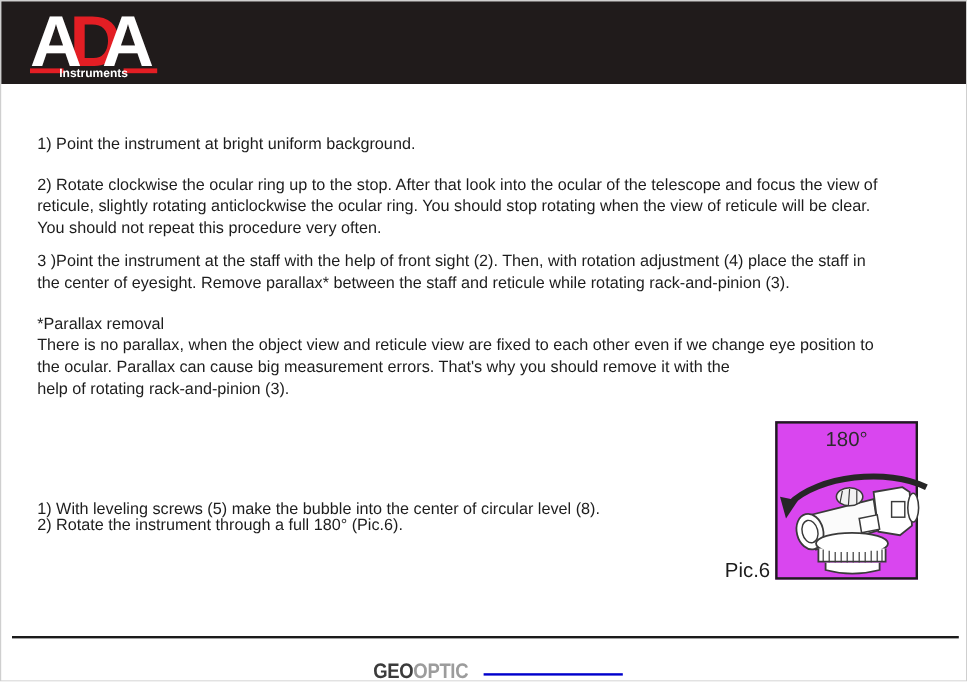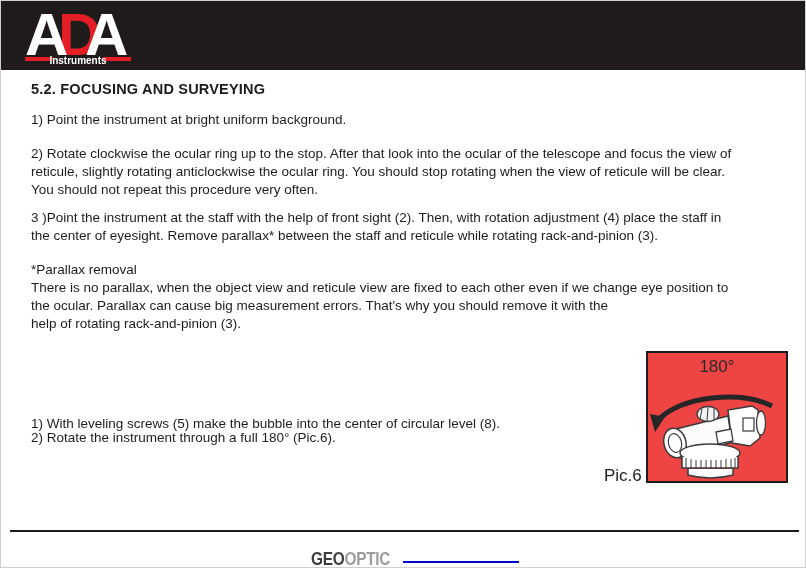--- a/index.html
+++ b/index.html
@@ -11,22 +11,22 @@
   
   .topbar{position:absolute;left:0;top:0;width:806px;height:69px;background:#201b1b;}
   .ada-logo{position:absolute;left:24px;top:3px;width:112px;height:64px;}
   .ada-logo svg{display:block;}
   .ada-letter{font-family:"Liberation Sans", sans-serif;font-weight:bold;font-size:60px;}
   .ada-sub{font-family:"Liberation Sans", sans-serif;font-weight:bold;font-size:10px;fill:#ffffff;}
   
   .txt{position:absolute;left:30px;white-space:pre;font-size:13.5px;line-height:18px;color:#1d1d1d;}
   .hd{position:absolute;left:30px;font-size:14.5px;font-weight:bold;color:#1b1b1b;letter-spacing:.2px;}
   
-  .fig-box{position:absolute;left:645px;top:350px;width:142px;height:132px;
-           border:2px solid #1d1d1d;background:#ef4444;box-sizing:border-box;}
+  .fig-box{position:absolute;left:645px;top:350px;width:119px;height:132px;
+           border:2px solid #1d1d1d;background:#d946ef;box-sizing:border-box;}
   .fig-label{position:absolute;left:0;top:4px;width:100%;text-align:center;
              font-size:17px;color:#2b2b2b;}
   .fig-art{position:absolute;left:0px;top:27px;}
   .fig-caption{position:absolute;left:603px;top:465px;font-size:17px;color:#1d1d1d;}
   
   .foot-rule{position:absolute;left:9px;top:529px;width:789px;height:2px;background:#1b1b1b;}
   .brand{position:absolute;left:310px;top:548px;font-size:17.5px;font-weight:bold;
          letter-spacing:-.3px;transform:scaleX(.88);transform-origin:left center;white-space:nowrap;}
   .brand .dark{color:#3b3b3b;}
   .brand .light{color:#9c9c9c;}
@@ -43,21 +43,20 @@
         <text class="ada-letter" x="33" y="51" fill="#e31e24">D</text>
         <text class="ada-letter" x="0" y="51" fill="#ffffff">A</text>
         <text class="ada-letter" x="60" y="51" fill="#ffffff">A</text>
         <rect x="0" y="53" width="28" height="4" fill="#e31e24"></rect>
         <rect x="78" y="53" width="28" height="4" fill="#e31e24"></rect>
         <text class="ada-sub" x="53" y="60" text-anchor="middle">Instruments</text>
       </svg>
     </div>
   </div>
 
-  <div class="hd" style="top:80px">5.2. FOCUSING AND SURVEYING</div>
   <div class="txt" style="top:110px">1) Point the instrument at bright uniform background.</div>
   <div class="txt" style="top:144px">2) Rotate clockwise the ocular ring up to the stop. After that look into the ocular of the telescope and focus the view of
 reticule, slightly rotating anticlockwise the ocular ring. You should stop rotating when the view of reticule will be clear.
 You should not repeat this procedure very often.</div>
   <div class="txt" style="top:208px">3 )Point the instrument at the staff with the help of front sight (2). Then, with rotation adjustment (4) place the staff in
 the center of eyesight. Remove parallax* between the staff and reticule while rotating rack-and-pinion (3).</div>
   <div class="txt" style="top:260px">*Parallax removal
 There is no parallax, when the object view and reticule view are fixed to each other even if we change eye position to
 the ocular. Parallax can cause big measurement errors. That's why you should remove it with the
 help of rotating rack-and-pinion (3).</div>

